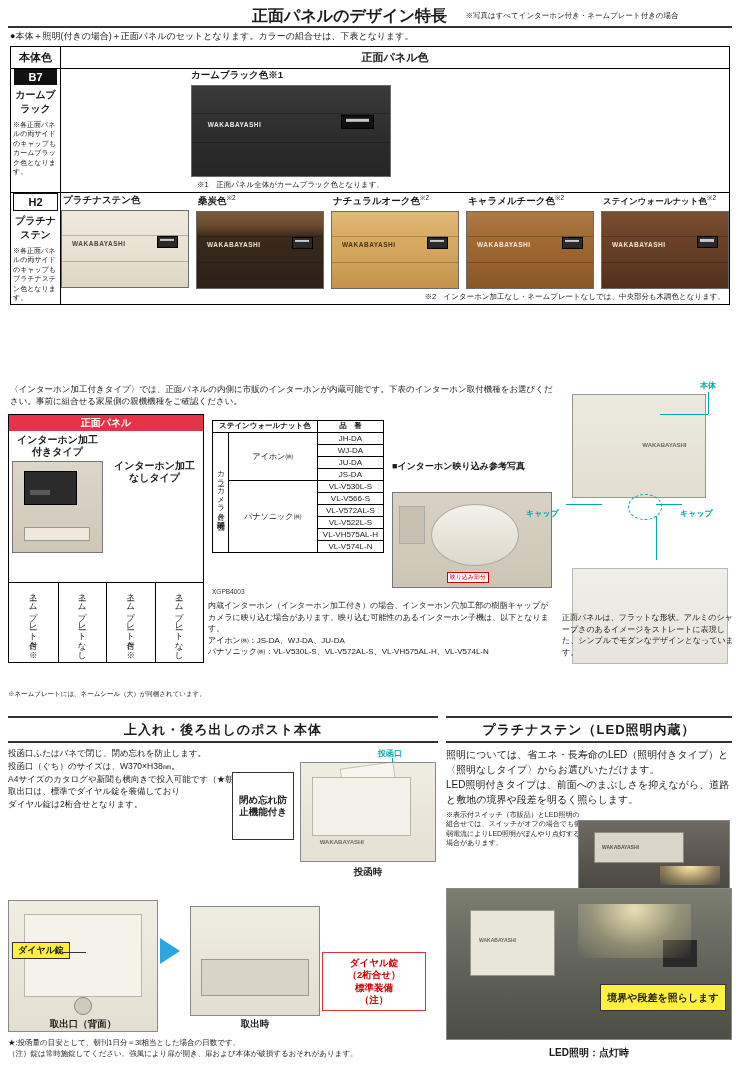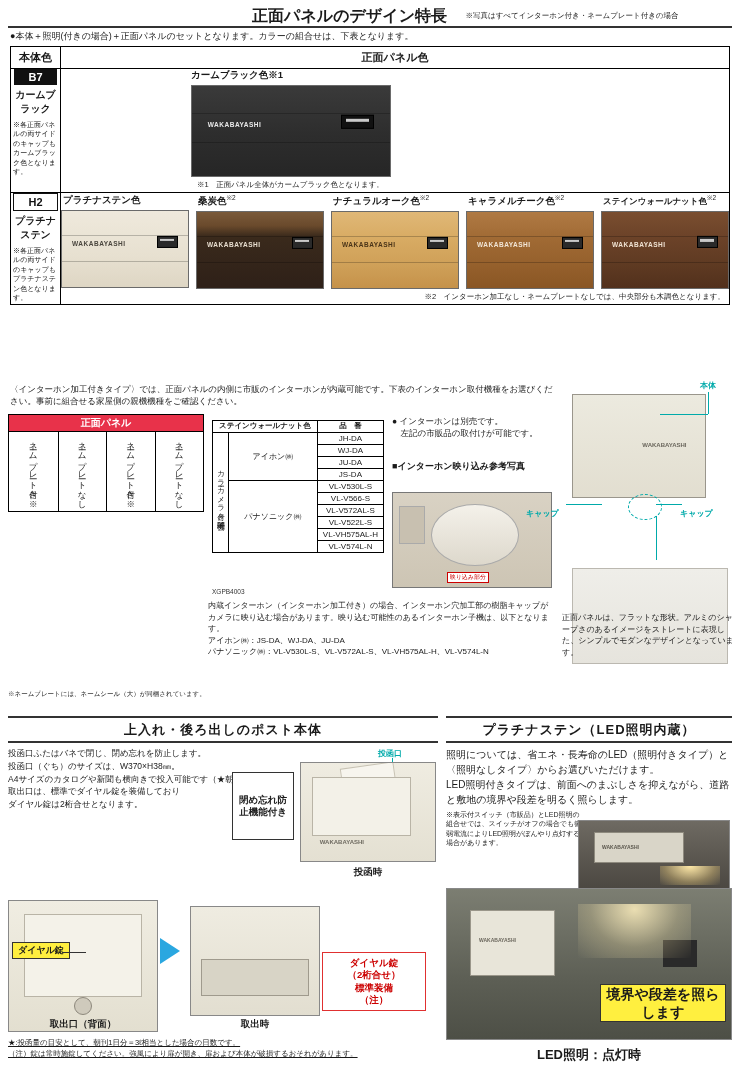--- a/index.html
+++ b/index.html
@@ -161,41 +161,41 @@
   .ph-post3 { left:190px; top:906px; width:130px; height:110px;
      background:linear-gradient(180deg,#efece1 0%,#e2ded0 100%); }
   .ph-post3 .tray { position:absolute; left:8%; top:48%; width:84%; height:34%; background:#d8d4c6; border:1px solid #9f9a8d;}
   .arrow-blue { position:absolute; left:160px; top:938px; width:0; height:0;
      border-top:13px solid transparent; border-bottom:13px solid transparent; border-left:20px solid #2aa7e0;}
   .cap-c { position:absolute; text-align:center; font-size:9.5px; font-weight:bold;}
   .dial-flag { position:absolute; left:12px; top:942px; background:#ffef3f; border:1px solid #333; font-size:9px; font-weight:bold; padding:1px 5px;}
   .dial-line { position:absolute; left:62px; top:952px; width:24px; border-top:1px solid #333;}
   .redbox { position:absolute; left:322px; top:952px; width:104px; border:1px solid #e03030; color:#c00;
      font-size:9.5px; font-weight:bold; text-align:center; line-height:1.3; padding:4px 2px; }
-  .foot2 { position:absolute; left:8px; top:1038px; width:430px; font-size:7.5px; line-height:1.4;text-decoration:underline;}
+  .foot2 { position:absolute; left:8px; top:1038px; width:430px; font-size:7.5px; line-height:1.4;}
 
   
   .sec3 { position:absolute; left:446px; top:716px; width:286px; }
   .sec3 .body { font-size:10px; line-height:1.5; margin-top:4px;}
   .ph-led1 { left:578px; top:820px; width:152px; height:72px;
      background:linear-gradient(180deg,#6e6a62 0%,#4a4640 100%); }
   .ph-led1 .plate { position:absolute; left:10%; top:16%; width:60%; height:44%; background:#d9d5c8; border:1px solid #8e8a7e;}
   .ph-led1 .plate .b{ position:absolute; left:8%; top:36%; font-size:5px; color:#5a564c; font-weight:bold;}
   .ph-led1 .glow { position:absolute; right:6%; bottom:8%; width:40%; height:28%;
      background:radial-gradient(ellipse at 50% 0%, #ffe9a8 0%, rgba(255,220,130,0.35) 60%, rgba(255,220,130,0) 100%); }
   .ph-led2 { left:446px; top:888px; width:286px; height:152px;
      background:linear-gradient(180deg,#7c7e72 0%,#5d5f55 60%,#4d4f46 100%); }
   .ph-led2 .post { position:absolute; left:8%; top:14%; width:30%; height:44%; background:#e8e5d9; border:1px solid #9a968a;}
   .ph-led2 .post .b { position:absolute; left:10%; top:40%; font-size:5px; color:#6a665c; font-weight:bold;}
   .ph-led2 .slotb { position:absolute; right:12%; top:34%; width:12%; height:18%; background:#2a2a2a;}
   .ph-led2 .lamp { position:absolute; right:14%; top:10%; width:40%; height:36%;
      background:radial-gradient(ellipse at 50% 10%, rgba(255,240,190,.85) 0%, rgba(255,235,170,.25) 55%, rgba(255,235,170,0) 100%); }
   .yellowflag { position:absolute; left:600px; top:984px; width:126px; background:#ffef3f; border:1px solid #333;
-     text-align:center; font-size:14px; font-weight:bold; line-height:1.3; padding:0 2px;}
-  .led-cap { position:absolute; left:446px; top:1046px; width:286px; text-align:center; font-size:13px; font-weight:bold;}
+     text-align:center; font-size:10px; font-weight:bold; line-height:1.3; padding:6px 2px;}
+  .led-cap { position:absolute; left:446px; top:1046px; width:286px; text-align:center; font-size:10px; font-weight:bold;}
   .sec3 .tinybody { font-size:7px; line-height:1.35; margin-top:3px;}
 </style>
 </head>
 <body>
 
 <div class="page">
 
   <div class="top-head">
     <span class="t1">正面パネルのデザイン特長</span>
     <span class="t2">※写真はすべてインターホン付き・ネームプレート付きの場合</span>
@@ -283,20 +283,33 @@
         <div class="footnote-row" style="text-align:right">※2　インターホン加工なし・ネームプレートなしでは、中央部分も木調色となります。</div>
       </td>
     </tr>
   </tbody>
     </table>
 
   <div class="ic-intro">〈インターホン加工付きタイプ〉では、正面パネルの内側に市販のインターホンが内蔵可能です。下表のインターホン取付機種をお選びください。事前に組合せる家屋側の親機機種をご確認ください。</div>
 
   <div class="ic-box">
     <div class="hd">正面パネル</div>
+    <div class="ic-split">
+      <div class="ic-col">
+        <div class="cap">インターホン加工付きタイプ</div>
+        <div class="ic-photo">
+          <span class="ipanel"></span>
+          <span class="inm"></span>
+        </div>
+      </div>
+      <div class="ic-col">
+        <div class="cap" style="margin-top:26px">インターホン加工なしタイプ</div>
+        <div class="ic-photo2" style="visibility:hidden"></div>
+      </div>
+    </div>
     <div class="np-row">
       <div class="np-cell"><span class="vert">ネームプレート付き※</span></div>
       <div class="np-cell"><span class="vert">ネームプレートなし</span></div>
       <div class="np-cell"><span class="vert">ネームプレート付き※</span></div>
       <div class="np-cell"><span class="vert">ネームプレートなし</span></div>
     </div>
   </div>
   <div class="np-note">※ネームプレートには、ネームシール（大）が同梱されています。</div>
 
   <table class="mtable">
@@ -335,22 +348,20 @@
     <tr>
           <td>VL-VH575AL-H</td>
         </tr>
     <tr>
           <td>VL-V574L-N</td>
         </tr>
   </tbody>
     </table>
   <div class="code">XGPB4003</div>
 
-  <div class="ic-right" style="white-space:pre-line">● インターホンは別売です。
-　左記の市販品の取付けが可能です。</div>
   <div class="ic-mirror-t">■インターホン映り込み参考写真</div>
   <div class="mirror-ph">
     <span class="strip"></span>
     <span class="oval"></span>
     <span class="lbl">映り込み部分</span>
   </div>
   <div class="ic-bottom">
     <div>内蔵インターホン（インターホン加工付き）の場合、インターホン穴加工部の樹脂キャップがカメラに映り込む場合があります。映り込む可能性のあるインターホン子機は、以下となります。</div>
     <div>アイホン㈱：JS-DA、WJ-DA、JU-DA</div>
     <div>パナソニック㈱：VL-V530L-S、VL-V572AL-S、VL-VH575AL-H、VL-V574L-N</div>

